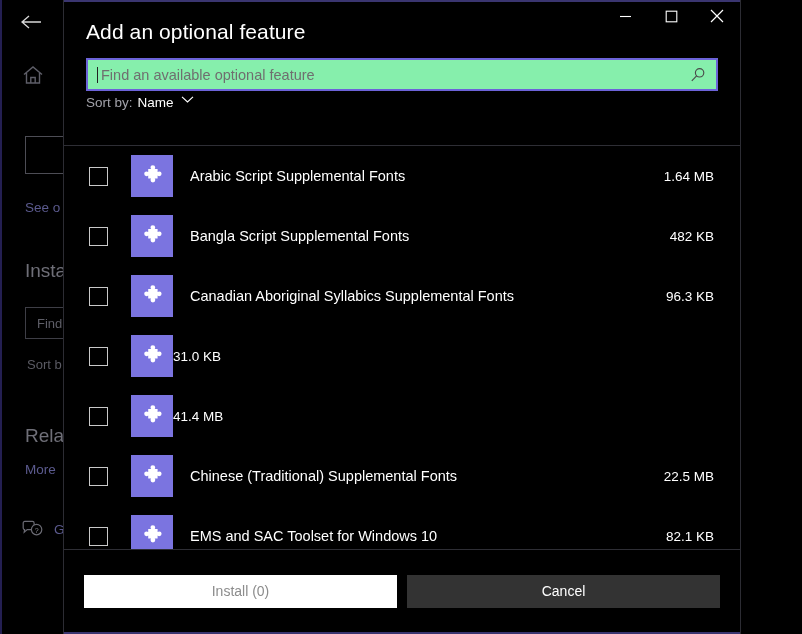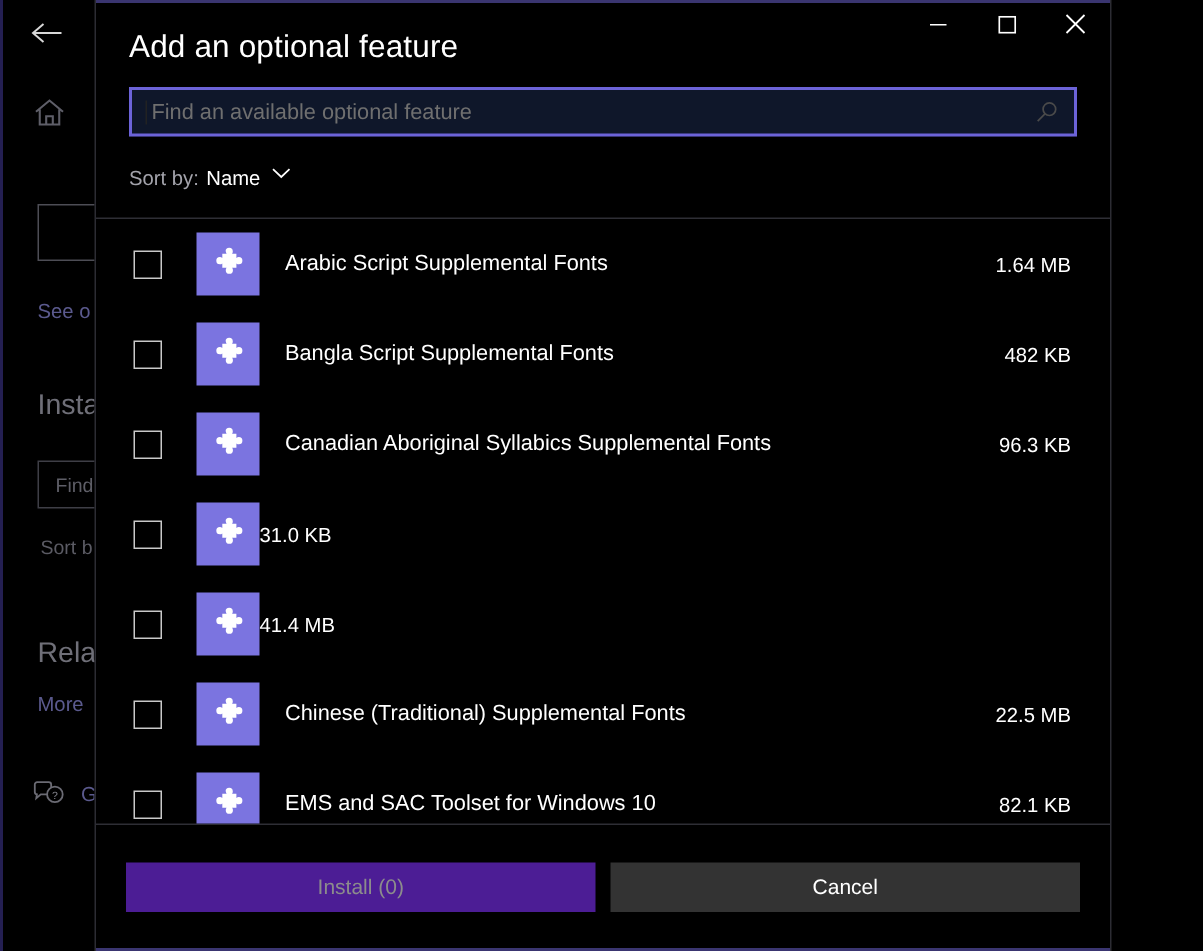--- a/index.html
+++ b/index.html
@@ -152,21 +152,21 @@
     font-size: 21px;
     color: #ffffff;
     letter-spacing: 0.1px;
     white-space: nowrap;
   }
 
   #search-box {
     position: absolute;
     left: 22px; top: 58px;
     width: 632px; height: 33px;
-    background: #0f172a;
+    background: #86efac;
     border: 2px solid #6c63d8;
     box-sizing: border-box;
     display: flex;
     align-items: center;
   }
   #search-caret {
     width: 1px;
     height: 16px;
     background: #222;
     margin-left: 9px;
@@ -182,21 +182,21 @@
   }
   #search-icon {
     margin-right: 10px;
     flex: 0 0 auto;
     display: flex; align-items: center;
     color: #3b3b3b;
   }
 
   #sort-bar {
     position: absolute;
-    left: 22px; top: 111px;
+    left: 22px; top: 95px;
     display: flex;
     align-items: flex-start;
     gap: 5px;
     white-space: nowrap;
   }
   #sort-label { font-size: 13.5px; color: #a3a3ab; }
   #sort-value { font-size: 13.5px; color: #ffffff; }
   #sort-chevron { color: #ffffff; display: flex; align-items: center; margin-left: 2px;}
 
   #feature-list {
@@ -255,21 +255,21 @@
     justify-content: center;
     gap: 10px;
   }
   .footer-button {
     width: 313px; height: 33px;
     display: flex; align-items: center; justify-content: center;
     font-size: 14px;
     box-sizing: border-box;
   }
   #install-button {
-    background: #4c1d95;
+    background: #ffffff;
     color: #8c8c8c;
   }
   #cancel-button {
     background: #333333;
     color: #ffffff;
   }
 </style>
 </head>
 <body>
 

